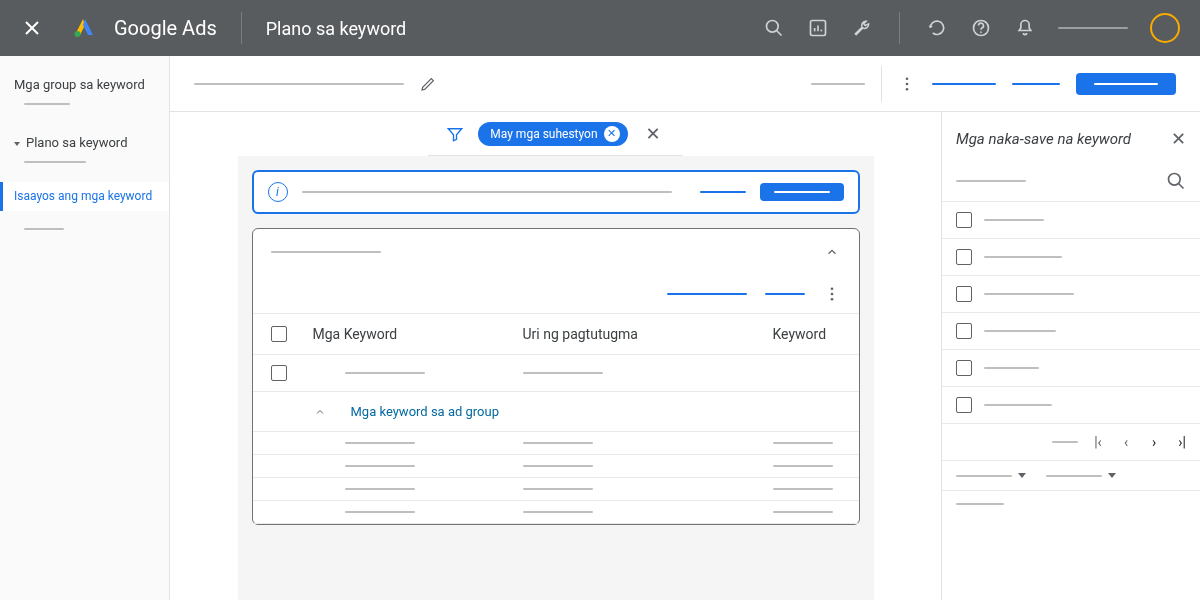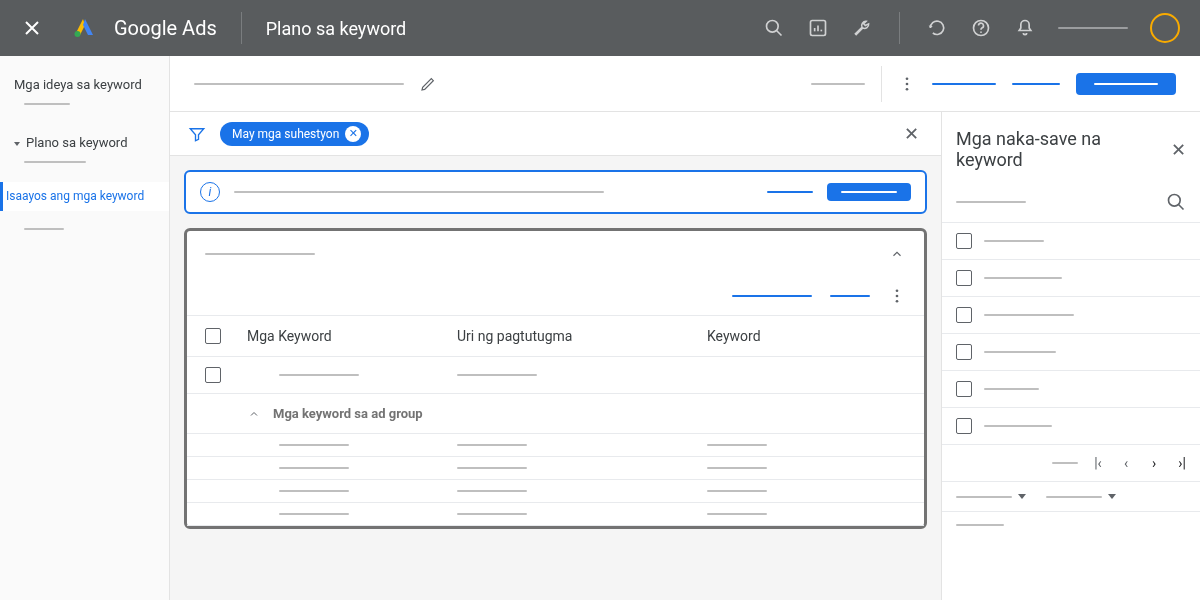--- a/index.html
+++ b/index.html
@@ -17,80 +17,80 @@
 .header-icons { display: flex; align-items: center; gap: 22px; }
 .hicon { width: 22px; height: 22px; cursor: pointer; display: flex; align-items: center; justify-content: center; }
 .hline-short { width: 70px; height: 2px; background: #9b9d9f; border-radius: 1px; }
 .avatar-ring { width: 30px; height: 30px; border: 2px solid #f9ab00; border-radius: 50%; }
 
 
 .layout { display: flex; height: 544px; }
 .sidebar { width: 170px; background: #fafafa; border-right: 1px solid #e3e3e3; padding-top: 14px; font-size: 13px; color: #3c4043; }
 .side-item { padding: 6px 14px 6px 14px; line-height: 1.4; }
 .side-sub { padding: 3px 14px 3px 24px; }
-.side-active { color: #1a73e8; border-left: 3px solid #1a73e8; background: #fff; padding-left: 3px; font-size: 12px; }
+.side-active { color: #1a73e8; border-left: 3px solid #1a73e8; background: #fff; padding-left: 11px; font-size: 12px; }
 .ghost-line { height: 2px; background: #bfbfbf; border-radius: 1px; }
 .caret { display: inline-block; width: 0; height: 0; border-top: 4px solid #5f6368; border-left: 3px solid transparent; border-right: 3px solid transparent; margin-right: 6px; vertical-align: middle; }
 
 
 .main { flex: 1; display: flex; flex-direction: column; }
 .toolbar { height: 56px; border-bottom: 1px solid #e3e3e3; display: flex; align-items: center; padding: 0 24px; gap: 16px; }
 .tool-ghost { height: 2px; background: #bfbfbf; border-radius: 1px; }
 .edit-icon { width: 16px; height: 16px; color: #5f6368; cursor: pointer; }
 .tool-spacer { flex: 1; }
 .vdiv-light { width: 1px; height: 36px; background: #e3e3e3; }
 .more-dots { width: 18px; height: 18px; color: #5f6368; cursor: pointer; }
 .blue-ghost { height: 2px; background: #1a73e8; border-radius: 1px; }
 .blue-btn { background: #1a73e8; border-radius: 4px; padding: 10px 18px; cursor: pointer; display: flex; align-items: center; justify-content: center; }
 .blue-btn .blue-ghost { background: #fff; width: 64px; }
 
 .content-split { display: flex; flex: 1; overflow: hidden; }
-.content-left { flex: 1; display: flex; flex-direction: column; border-right: 1px solid #e3e3e3; overflow: hidden; }
+.content-left { flex: 1; display: flex; flex-direction: column; border-right: 1px solid #e3e3e3; overflow: hidden; align-items: center; }
 
 
 .filter-bar { height: 44px; border-bottom: 1px solid #e3e3e3; display: flex; align-items: center; padding: 0 18px; gap: 14px; }
 .funnel { width: 18px; height: 18px; color: #1a73e8; }
 .chip { background: #1a73e8; color: #fff; border-radius: 14px; padding: 4px 8px 4px 12px; font-size: 12px; display: flex; align-items: center; gap: 6px; }
 .chip-x { width: 16px; height: 16px; background: #fff; color: #1a73e8; border-radius: 50%; display: flex; align-items: center; justify-content: center; font-size: 11px; cursor: pointer; }
 .filter-close { margin-left: auto; color: #5f6368; cursor: pointer; font-size: 18px; padding: 4px; }
 
 
 .scroll-body { flex: 1; background: #f5f5f5; padding: 14px 14px 0 14px; overflow: hidden; }
 
 
 .banner { border: 2px solid #1a73e8; border-radius: 6px; background: #fff; display: flex; align-items: center; padding: 10px 14px; gap: 14px; margin-bottom: 14px; }
 .info-circ { width: 20px; height: 20px; border: 1.5px solid #1a73e8; border-radius: 50%; color: #1a73e8; display: flex; align-items: center; justify-content: center; font-size: 12px; font-style: italic; }
 .banner .blue-btn { padding: 8px 14px; }
 .banner .blue-btn .blue-ghost { width: 56px; }
 
 
-.card { background: #fff; border: 3px solid #737373; border-radius: 6px; }
+.card { background: #fff; border: 1px solid #737373; border-radius: 6px; }
 .card-top { padding: 14px 18px; display: flex; align-items: center; }
 .expand-caret { width: 18px; height: 18px; cursor: pointer; display: flex; align-items: center; justify-content: center; }
 .card-actions { padding: 10px 18px; display: flex; align-items: center; justify-content: flex-end; gap: 18px; border-bottom: 1px solid #e8eaed; }
 .card-actions .blue-ghost { height: 1.5px; }
 
 
 .thead { display: flex; align-items: center; padding: 12px 18px; border-bottom: 1px solid #e8eaed; font-size: 14px; color: #3c4043; }
 .col-chk { width: 42px; }
 .col-ex { width: 32px; }
 .col-kw { width: 210px; }
 .col-match { width: 250px; }
 .col-status { flex: 1; }
 .chk { width: 16px; height: 16px; border: 1.5px solid #5f6368; border-radius: 2px; cursor: pointer; }
 .trow { display: flex; align-items: center; padding: 10px 18px; border-bottom: 1px solid #e8eaed; font-size: 13px; color: #3c4043; }
 .trow-sub { font-size: 11px; color: #5f6368; margin-top: 2px; }
 .expand-ar { width: 14px; height: 14px; cursor: pointer; display: flex; align-items: center; justify-content: center; }
 .ghost-sm { height: 2px; background: #bfbfbf; border-radius: 1px; }
-.section-row { padding: 12px 18px 12px 60px; border-bottom: 1px solid #e8eaed; font-size: 13px; font-weight: 700; color: #737373; display: flex; align-items: center; gap: 12px; }
+.section-row { padding: 12px 18px 12px 60px; border-bottom: 1px solid #e8eaed; font-size: 13px; font-weight: 400; color: #0369a1; display: flex; align-items: center; gap: 24px; }
 
 
 .right-panel { width: 258px; display: flex; flex-direction: column; }
 .rp-head { padding: 16px 14px; display: flex; align-items: center; justify-content: space-between; }
-.rp-title { font-size: 18px; color: #3c4043; }
+.rp-title { font-size: 15px; color: #3c4043; font-style: italic; }
 .rp-close { color: #5f6368; cursor: pointer; font-size: 18px; }
 .rp-search { padding: 6px 14px 10px; display: flex; align-items: center; border-bottom: 1px solid #e8eaed; }
 .rp-search .ghost-line { width: 70px; }
 .search-mag { width: 20px; height: 20px; color: #5f6368; margin-left: auto; cursor: pointer; }
 .rp-row { display: flex; align-items: center; gap: 12px; padding: 10px 14px; border-bottom: 1px solid #e8eaed; }
 .rp-pager { display: flex; align-items: center; justify-content: flex-end; gap: 12px; padding: 10px 10px; color: #5f6368; border-bottom: 1px solid #e8eaed; }
 .pager-btn { cursor: pointer; font-size: 14px; width: 16px; text-align: center; }
 .rp-foot { display: flex; gap: 20px; padding: 12px 14px; border-bottom: 1px solid #e8eaed; }
 .dd { display: flex; align-items: center; gap: 6px; }
 .dd-caret { width: 0; height: 0; border-top: 5px solid #5f6368; border-left: 4px solid transparent; border-right: 4px solid transparent; }
@@ -159,21 +159,21 @@
     </div>
     <div class="hline-short"></div>
     <div class="avatar-ring"></div>
   </div>
 </div>
 
 <div class="layout">
 
   <div class="sidebar">
     <div class="side-item">
-      <span>Mga ideya sa keyword</span>
+      <span>Mga group sa keyword</span>
     </div>
     <div class="side-sub">
         <div class="ghost-line" style="width:46px"></div>
       </div>
     <div style="height:20px"></div>
     <div class="side-item">
       <span class="caret"></span><span>Plano sa keyword</span>
     </div>
     <div class="side-sub">
         <div class="ghost-line" style="width:62px"></div>

